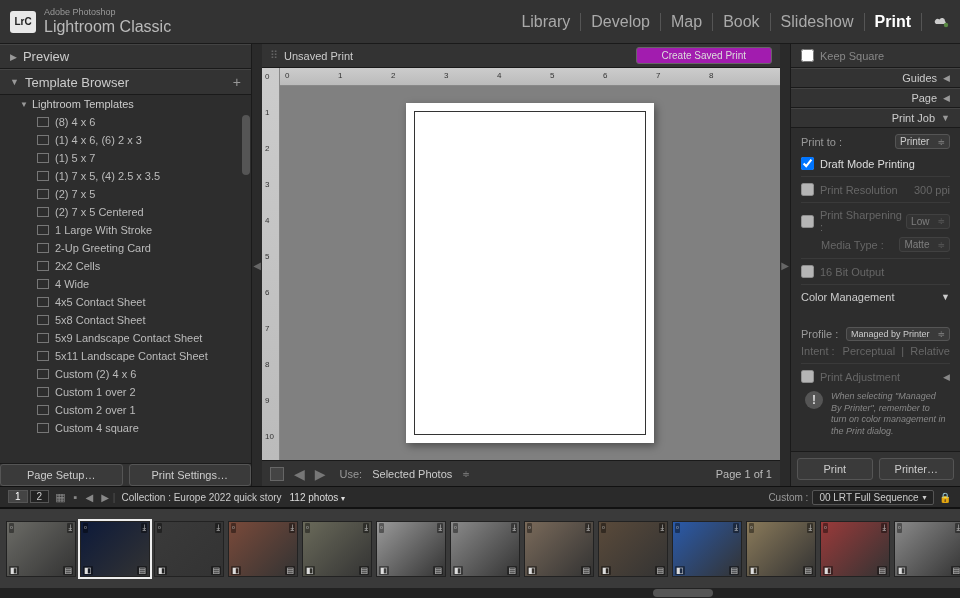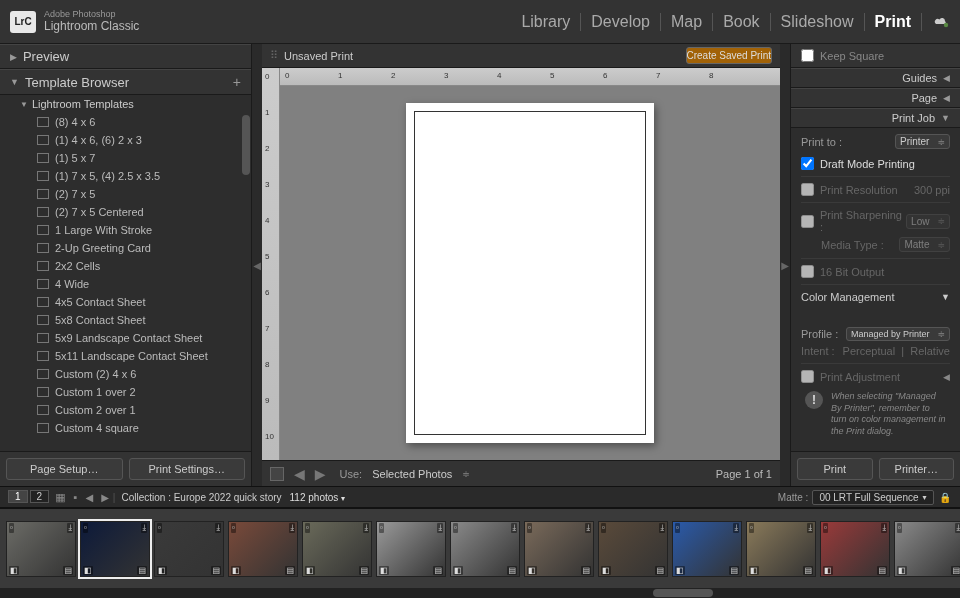--- a/index.html
+++ b/index.html
@@ -3,21 +3,21 @@
 <meta charset="utf-8">
 <style>
   * { margin: 0; padding: 0; box-sizing: border-box; font-family: -apple-system, "Segoe UI", Arial, sans-serif; }
   body { background: #2a2a2a; color: #ccc; width: 960px; height: 598px; overflow: hidden; display: flex; flex-direction: column; }
 
   
   .top-bar { height: 44px; background: #333; display: flex; align-items: center; padding: 0 10px; border-bottom: 1px solid #1a1a1a; }
   .logo-box { width: 26px; height: 22px; background: #e8e8e8; border-radius: 3px; display: flex; align-items: center; justify-content: center; font-size: 10px; font-weight: bold; color: #222; margin-right: 8px; }
   .app-title-block { line-height: 1.1; font-size: 11px; color: #bbb; }
   .app-title-block .line1 { font-size: 9px; color: #999; }
-  .app-title-block .line2 { font-size: 12px; }
+  .app-title-block .line2 { font-size: 16px; }
   .module-picker { margin-left: auto; display: flex; align-items: center; gap: 0; font-size: 16px; color: #aaa; }
   .module-picker .mod { padding: 0 10px; cursor: pointer; border-right: 1px solid #555; }
   .module-picker .mod:last-of-type { border-right: none; }
   .module-picker .mod.active { color: #fff; font-weight: 600; }
   .cloud-icon { margin-left: 10px; width: 18px; height: 14px; display:inline-flex; align-items:center; justify-content:center;}
 
   
   .main-row { flex: 1; display: flex; min-height: 0; background:#2d2d2d; }
 
   
@@ -28,32 +28,32 @@
   .tmpl-list { flex: 1; overflow: hidden; background: #2d2d2d; font-size: 11px; }
   .tmpl-group { padding: 3px 10px 3px 20px; display: flex; align-items: center; color: #ccc; cursor: pointer; }
   .tmpl-group .tri { margin-right: 4px; font-size: 8px; color:#999;}
   .tmpl-item { padding: 2px 10px 2px 36px; display: flex; align-items: center; color: #bbb; cursor: pointer; border:1px solid transparent; }
   .tmpl-item.selected { background: #ddd; color: #222; }
   .tmpl-item .ticon { width: 12px; height: 10px; border: 1px solid #777; margin-right: 6px; display:inline-block; }
   .tmpl-item.selected .ticon { border-color: #333; }
   .left-scrollbar { position:relative; }
   .left-scrollbar::after { content:""; position:absolute; right:1px; top:20px; width:8px; height:60px; background:#555; border-radius:4px; }
 
-  .left-bottom { display: flex; gap: 6px; padding: 6px; background: #333; border-top: 1px solid #1a1a1a; }
+  .left-bottom { display: flex; gap: 6px; background: #333; border-top: 1px solid #1a1a1a; }
   .btn { flex: 1; background: #3a3a3a; border: 1px solid #555; color: #ccc; font-size: 11px; padding: 4px 0; text-align: center; border-radius: 3px; cursor: pointer; }
 
   
   .edge-handle { width: 10px; background: #2a2a2a; display: flex; align-items: center; justify-content: center; color: #666; font-size: 10px; cursor: pointer; }
 
   
   .center-panel { flex: 1; display: flex; flex-direction: column; background: #3a3a3a; }
   .center-top { height: 24px; background: #333; display: flex; align-items: center; padding: 0 8px; font-size: 11px; border-bottom:1px solid #1a1a1a;}
   .center-top .grip { color: #666; margin-right: 6px; }
   .center-top .title { color: #ccc; }
-  .create-saved { margin-left: auto; background: #a16207; border: 1px solid #666; color: #ddd; font-size: 10px; padding: 2px 0; border-radius: 3px; cursor: pointer; }
+  .create-saved { margin-left: auto; background: #a21caf; border: 1px solid #666; color: #ddd; font-size: 10px; padding: 2px 25px; border-radius: 3px; cursor: pointer; }
 
   .canvas-wrap { flex: 1; position: relative; background: #3f3f3f; display: flex; }
   .ruler-left { width: 18px; background: linear-gradient(#ccc,#bbb); border-right:1px solid #888; position:relative; }
   .canvas-right { flex:1; display:flex; flex-direction:column; }
   .ruler-top { height: 18px; background: linear-gradient(#ccc,#bbb); border-bottom:1px solid #888; position:relative; }
   .ruler-top .tick, .ruler-left .tick { position:absolute; font-size:8px; color:#333; }
   .paper-area { flex: 1; background: #808080; display: flex; align-items: center; justify-content: center; }
   .paper { width: 248px; height: 340px; background: #fff; box-shadow: 2px 3px 8px rgba(0,0,0,.4); padding: 8px; }
   .paper-inner { width: 100%; height: 100%; border: 1px solid #333; }
 
@@ -375,21 +375,21 @@
 
 <div class="film-bar">
   <span id="film-tabs"><span class="tab active">1</span><span class="tab">2</span></span>
   <span class="grid-icon">▦</span>
   <span class="grid-icon">▪</span>
   <span class="navsep">◀</span>
   <span class="navsep">▶</span>
   <span style="color:#555">|</span>
   <span class="coll">Collection : Europe 2022 quick story</span>
   <span class="count"><span>112 photos</span> <span style="font-size:8px">▾</span></span>
-  <span class="filter">Matte :</span>
+  <span class="filter">Custom :</span>
   <span class="filter-sel">
       <span>00 LRT Full Sequence</span>
       <span style="font-size:8px">▾</span>
     </span>
   <span class="lock">🔒</span>
 </div>
 
 <div class="filmstrip" id="filmstrip">
     <div class="thumb" style="background: linear-gradient(135deg, rgb(107, 107, 102), rgb(51, 51, 51));">
       <div class="t-top">

